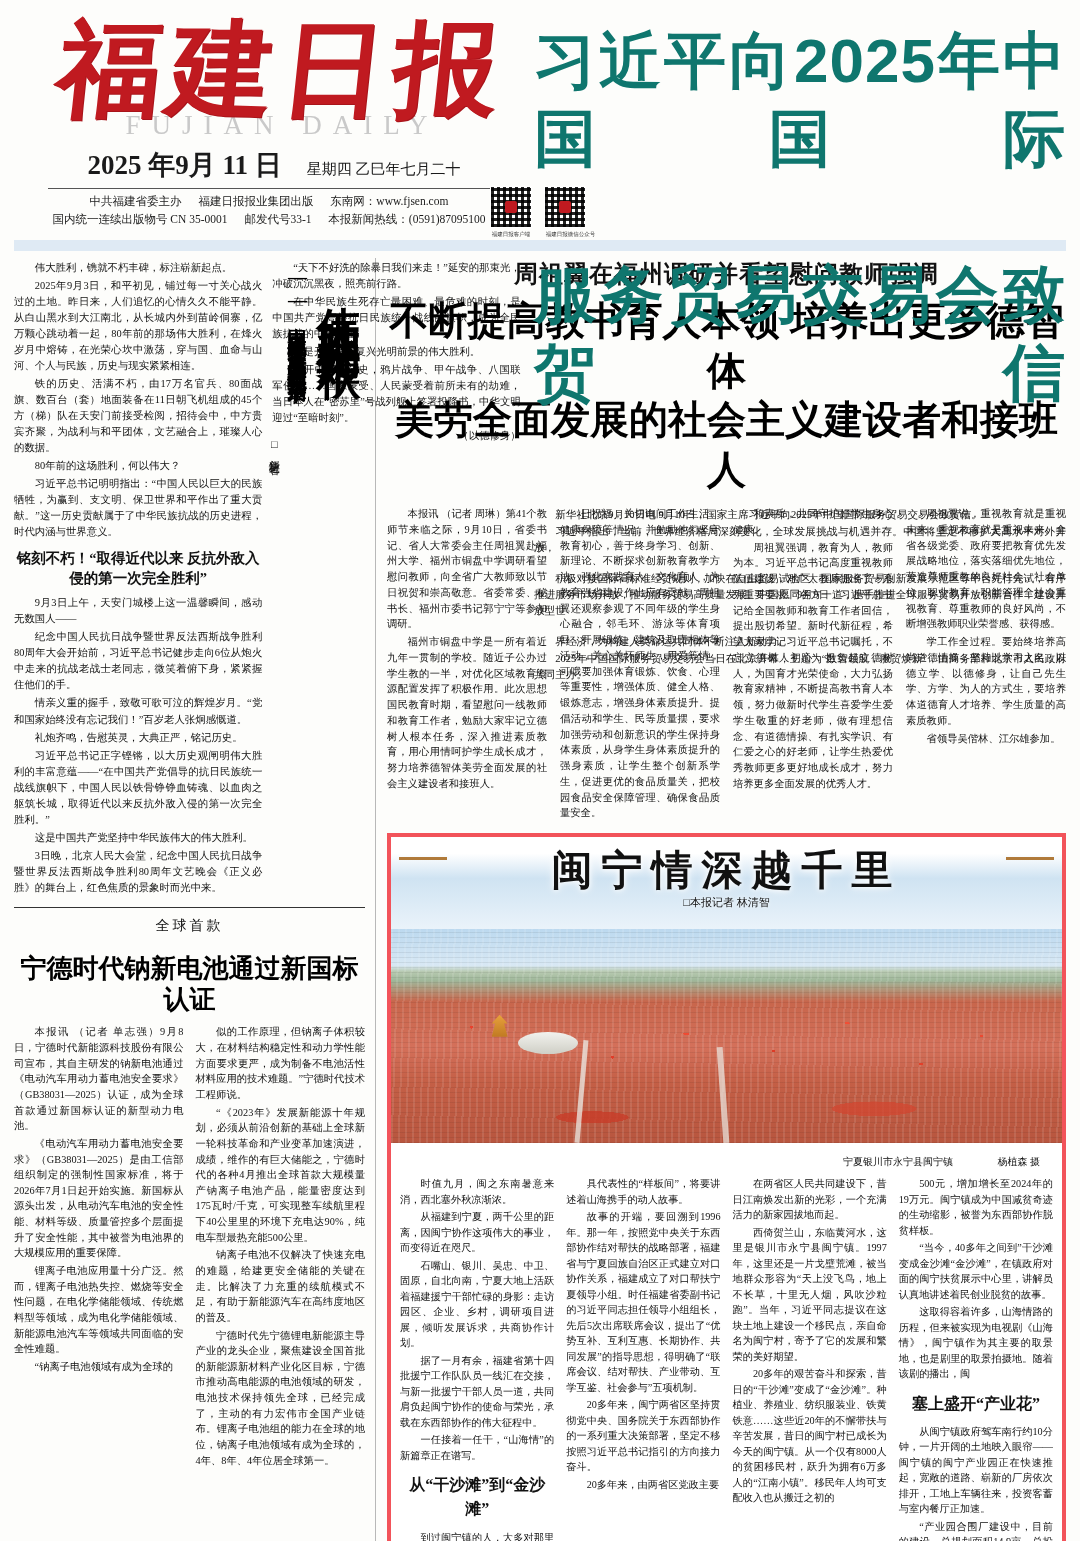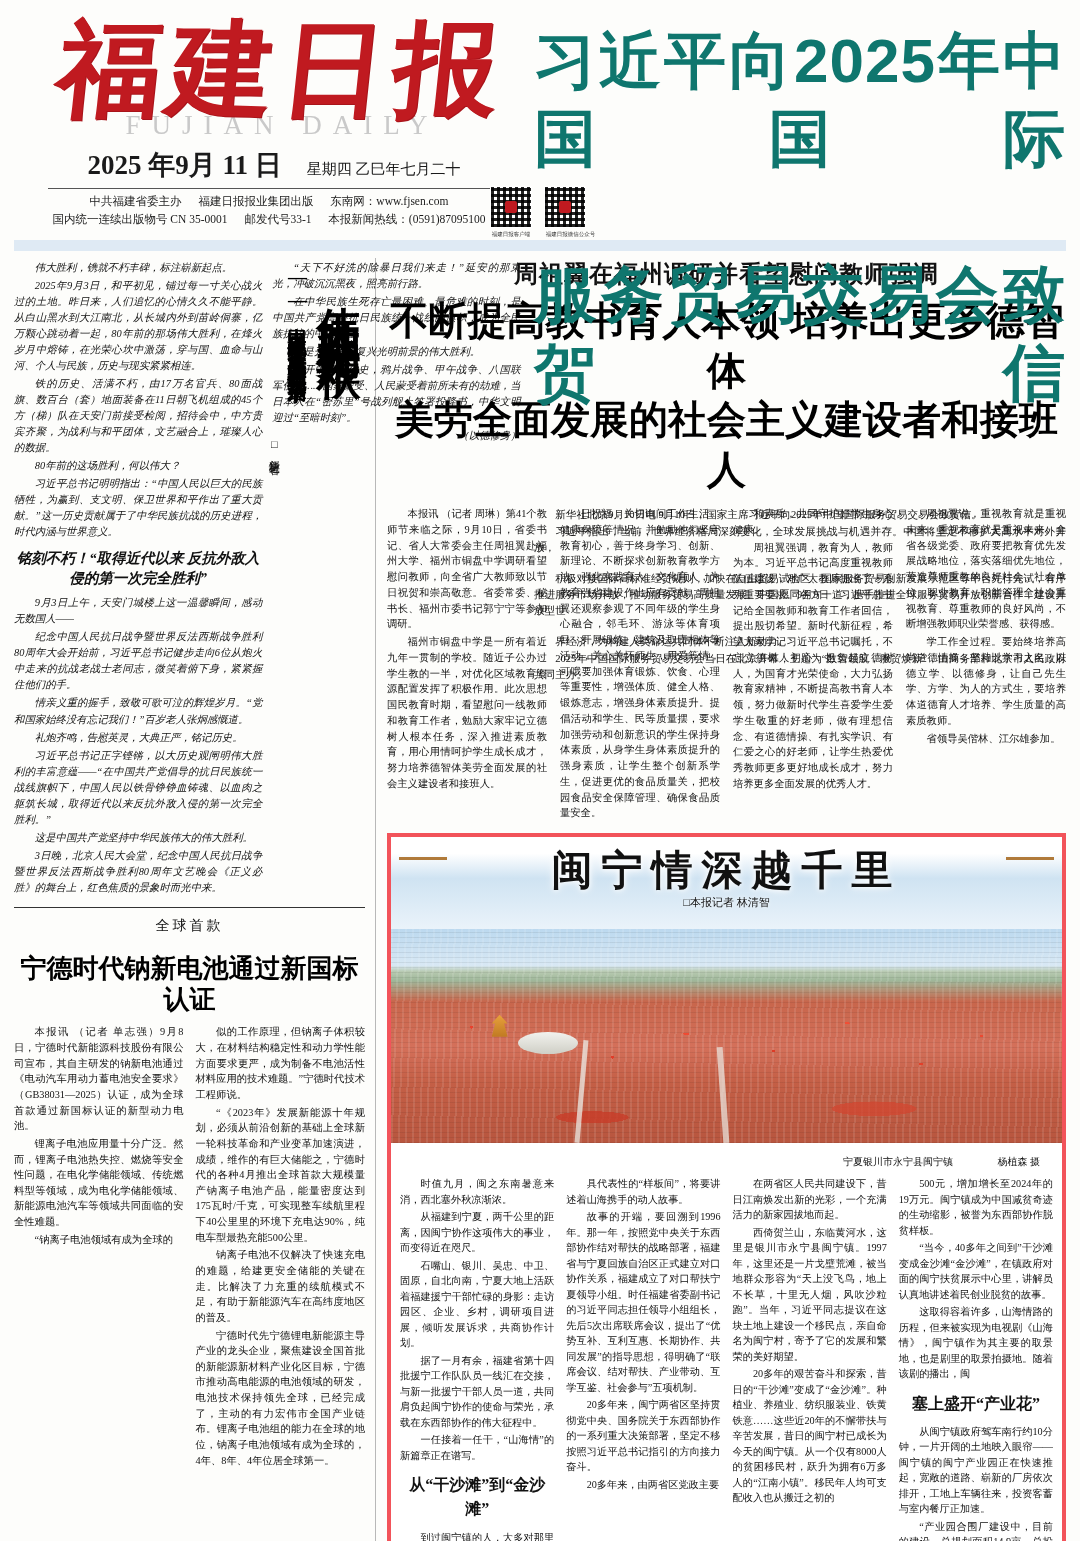--- a/index.html
+++ b/index.html
@@ -77,21 +77,21 @@
     writing-mode:vertical-rl;text-orientation:upright;
     font-family:"Liberation Serif",serif;font-weight:bold;
     font-size:19px;letter-spacing:2px;line-height:1.25;color:#000;height:600px;margin-top:8px;
   }
   .vert-byline{
     writing-mode:vertical-rl;text-orientation:upright;
     font-size:11px;letter-spacing:1px;color:#111;height:120px;margin-top:180px;
   }
   .vert-text{
     flex:1;font-size:10.4px;line-height:1.54;text-align:justify;color:#111;
-    columns:1;padding-top:2px;font-style:italic;
+    columns:1;padding-top:2px;
   }
   .vert-text p{margin:0 0 2px 0;text-indent:2em;}
   .vert-text .subhead{
     text-indent:0;text-align:center;font-weight:bold;font-size:14.5px;
     line-height:1.35;margin:9px 0 7px 0;font-family:"Liberation Serif",serif;
   }
   .cont-note{text-align:right;font-size:10.4px;}
 
   
   .rule-thick{border-top:1.4px solid #333;margin:9px 0 0 0;}
@@ -273,20 +273,21 @@
           <p class="cont-note">（以德修身）</p>
         </div>
       </div>
 
       <div class="rule-thick"></div>
       <div class="catl-kicker">全球首款</div>
       <div class="catl-head">宁德时代钠新电池通过新国标认证</div>
       <div class="catl-body">
         <div class="c">
           <p>本报讯 （记者 单志强）9月8日，宁德时代新能源科技股份有限公司宣布，其自主研发的钠新电池通过《电动汽车用动力蓄电池安全要求》（GB38031—2025）认证，成为全球首款通过新国标认证的新型动力电池。</p>
+          <p>《电动汽车用动力蓄电池安全要求》（GB38031—2025）是由工信部组织制定的强制性国家标准，将于2026年7月1日起开始实施。新国标从源头出发，从电动汽车电池的安全性能、材料等级、质量管控多个层面提升了安全性能，其中被誉为电池界的大规模应用的重要保障。</p>
           <p>锂离子电池应用量十分广泛。然而，锂离子电池热失控、燃烧等安全性问题，在电化学储能领域、传统燃料型等领域，成为电化学储能领域、新能源电池汽车等领域共同面临的安全性难题。</p>
           <p>“钠离子电池领域有成为全球的</p>
         </div>
         <div class="c">
           <p>似的工作原理，但钠离子体积较大，在材料结构稳定性和动力学性能方面要求更严，成为制备不电池活性材料应用的技术难题。”宁德时代技术工程师说。</p>
           <p>“《2023年》发展新能源十年规划，必须从前沿创新的基础上全球新一轮科技革命和产业变革加速演进，成绩，维作的有巨大储能之，宁德时代的各种4月推出全球首款大规模量产钠离子电池产品，能量密度达到175瓦时/千克，可实现整车续航里程下40公里里的环境下充电达90%，纯电车型最热充能500公里。</p>
           <p>钠离子电池不仅解决了快速充电的难题，给建更安全储能的关键在走。比解决了力充重的续航模式不足，有助于新能源汽车在高纬度地区的普及。</p>
           <p>宁德时代先宁德锂电新能源主导产业的龙头企业，聚焦建设全国首批的新能源新材料产业化区目标，宁德市推动高电能源的电池领域的研发，电池技术保持领先全球，已经完成了，主动的有力宏伟市全国产业链布。锂离子电池组的能力在全球的地位，钠离子电池领域有成为全球的，4年、8年、4年位居全球第一。</p>
         </div>
       </div>

